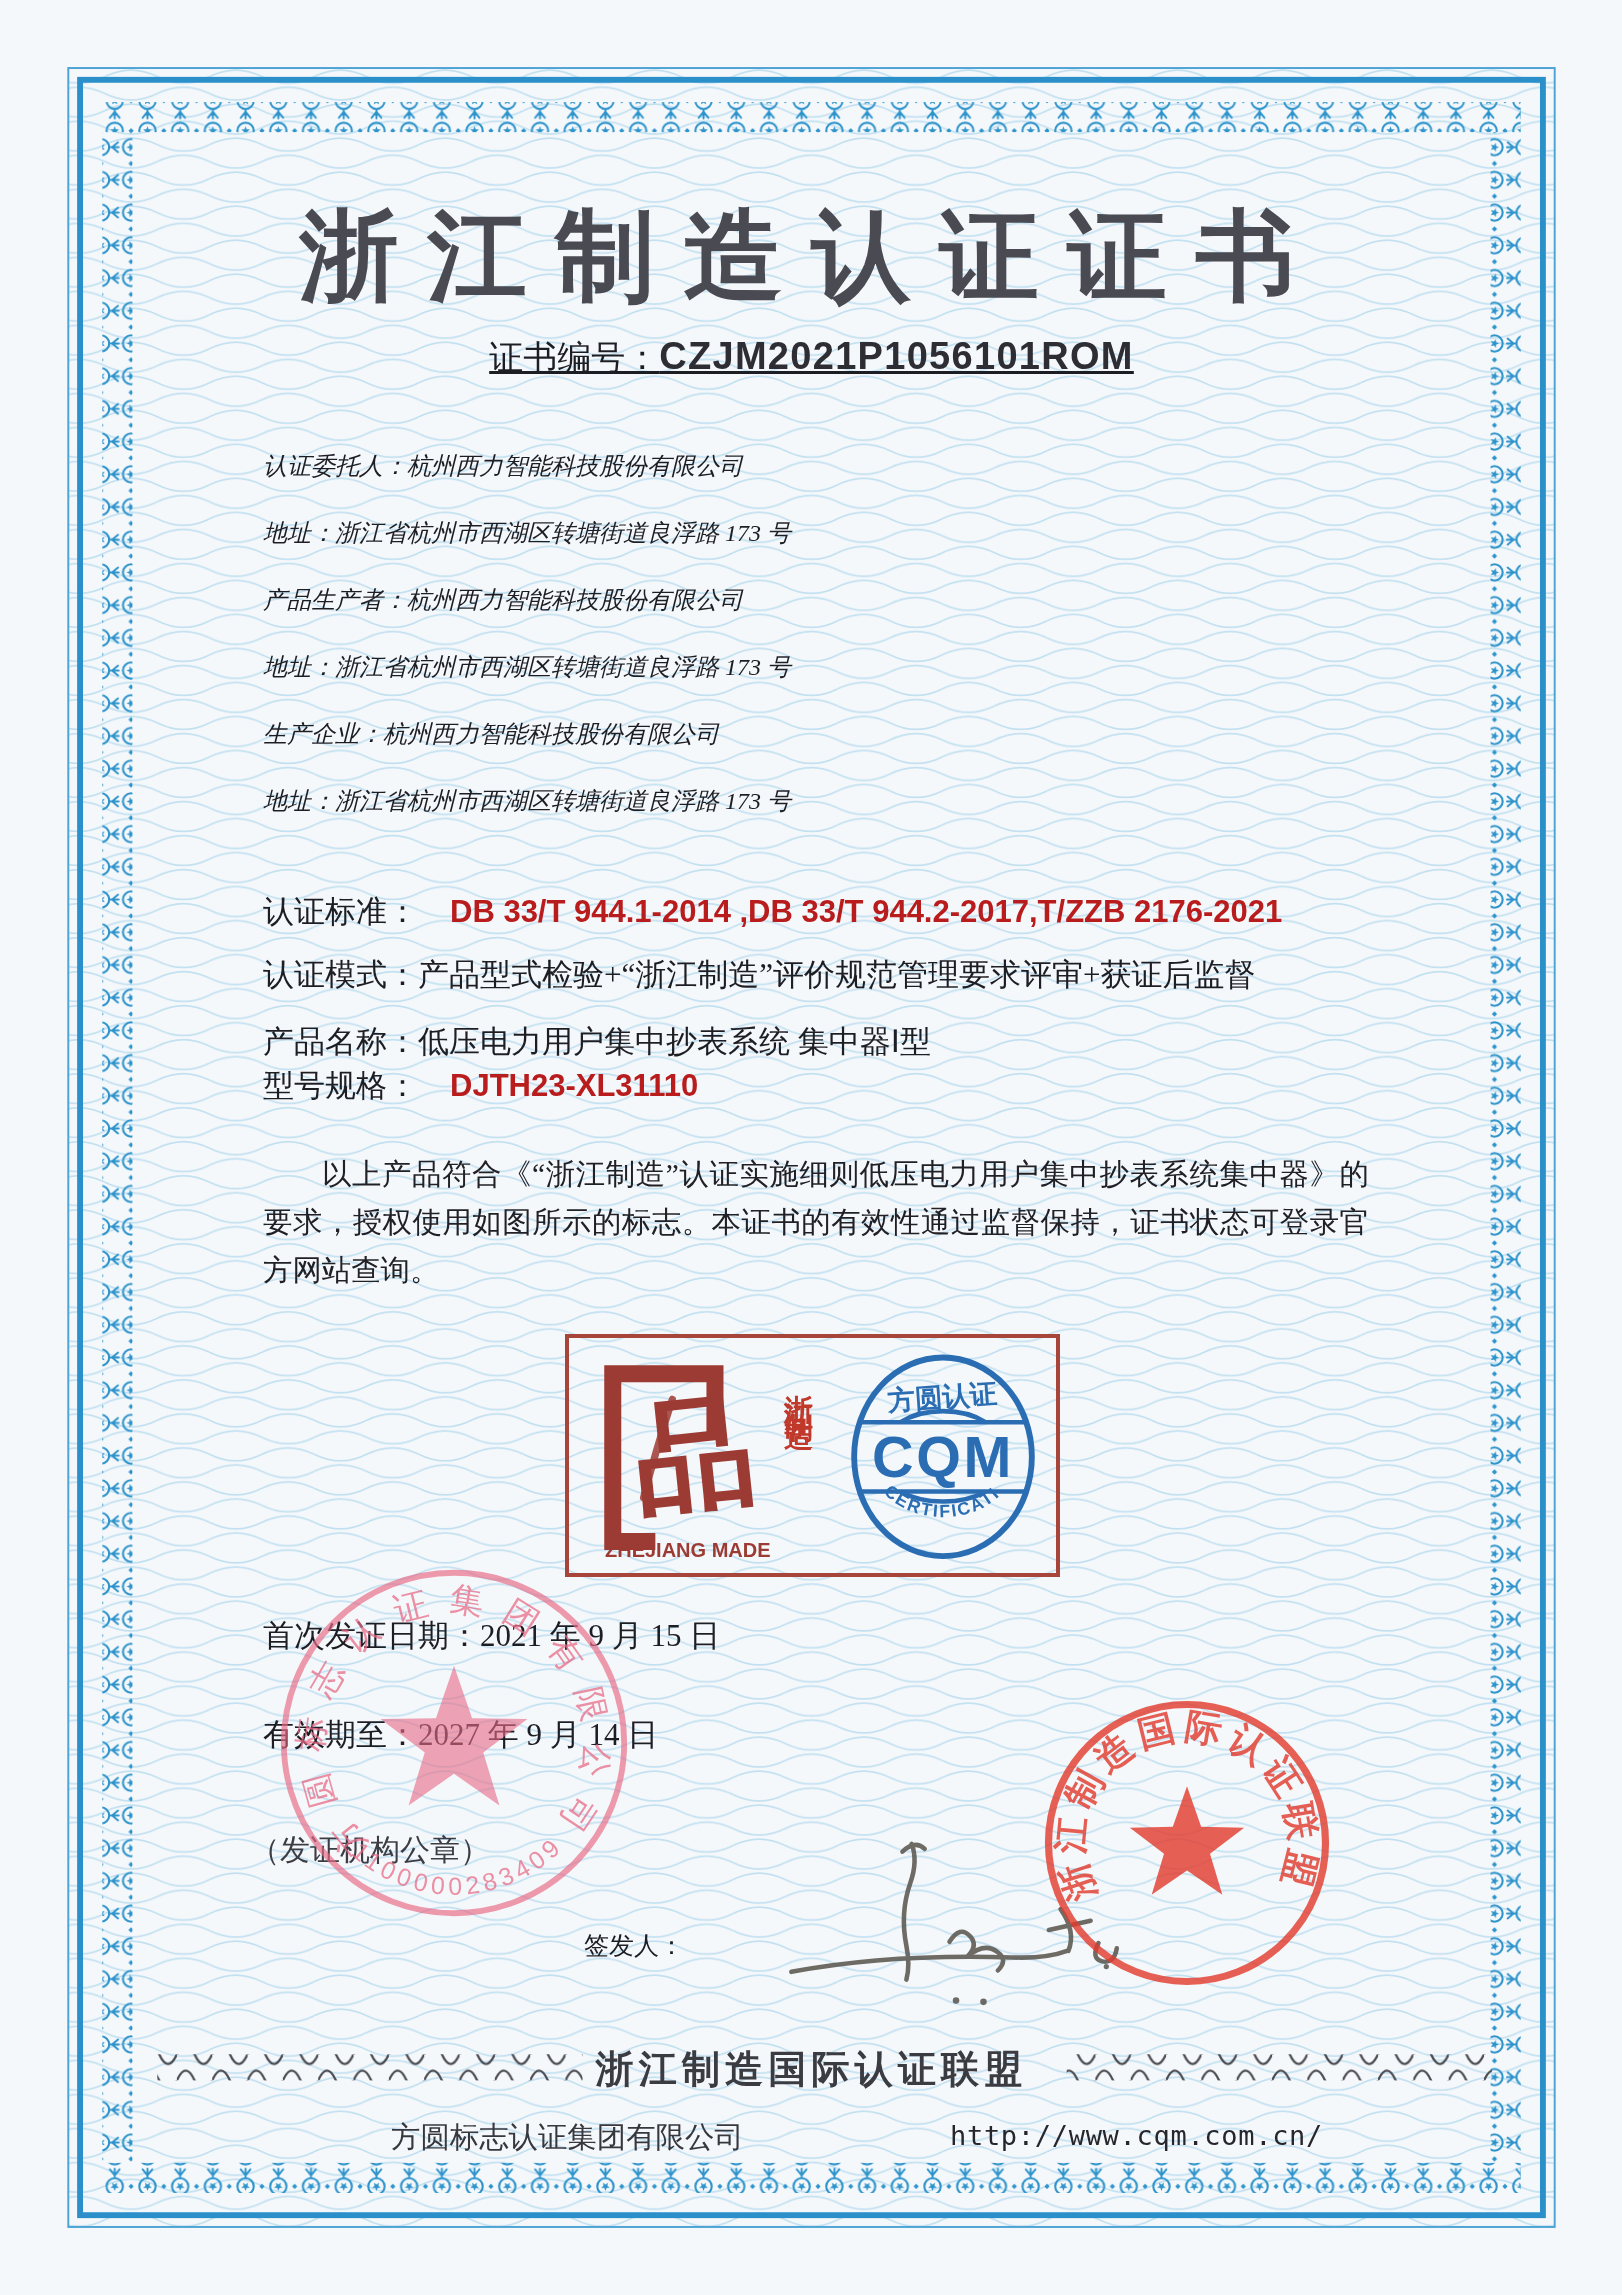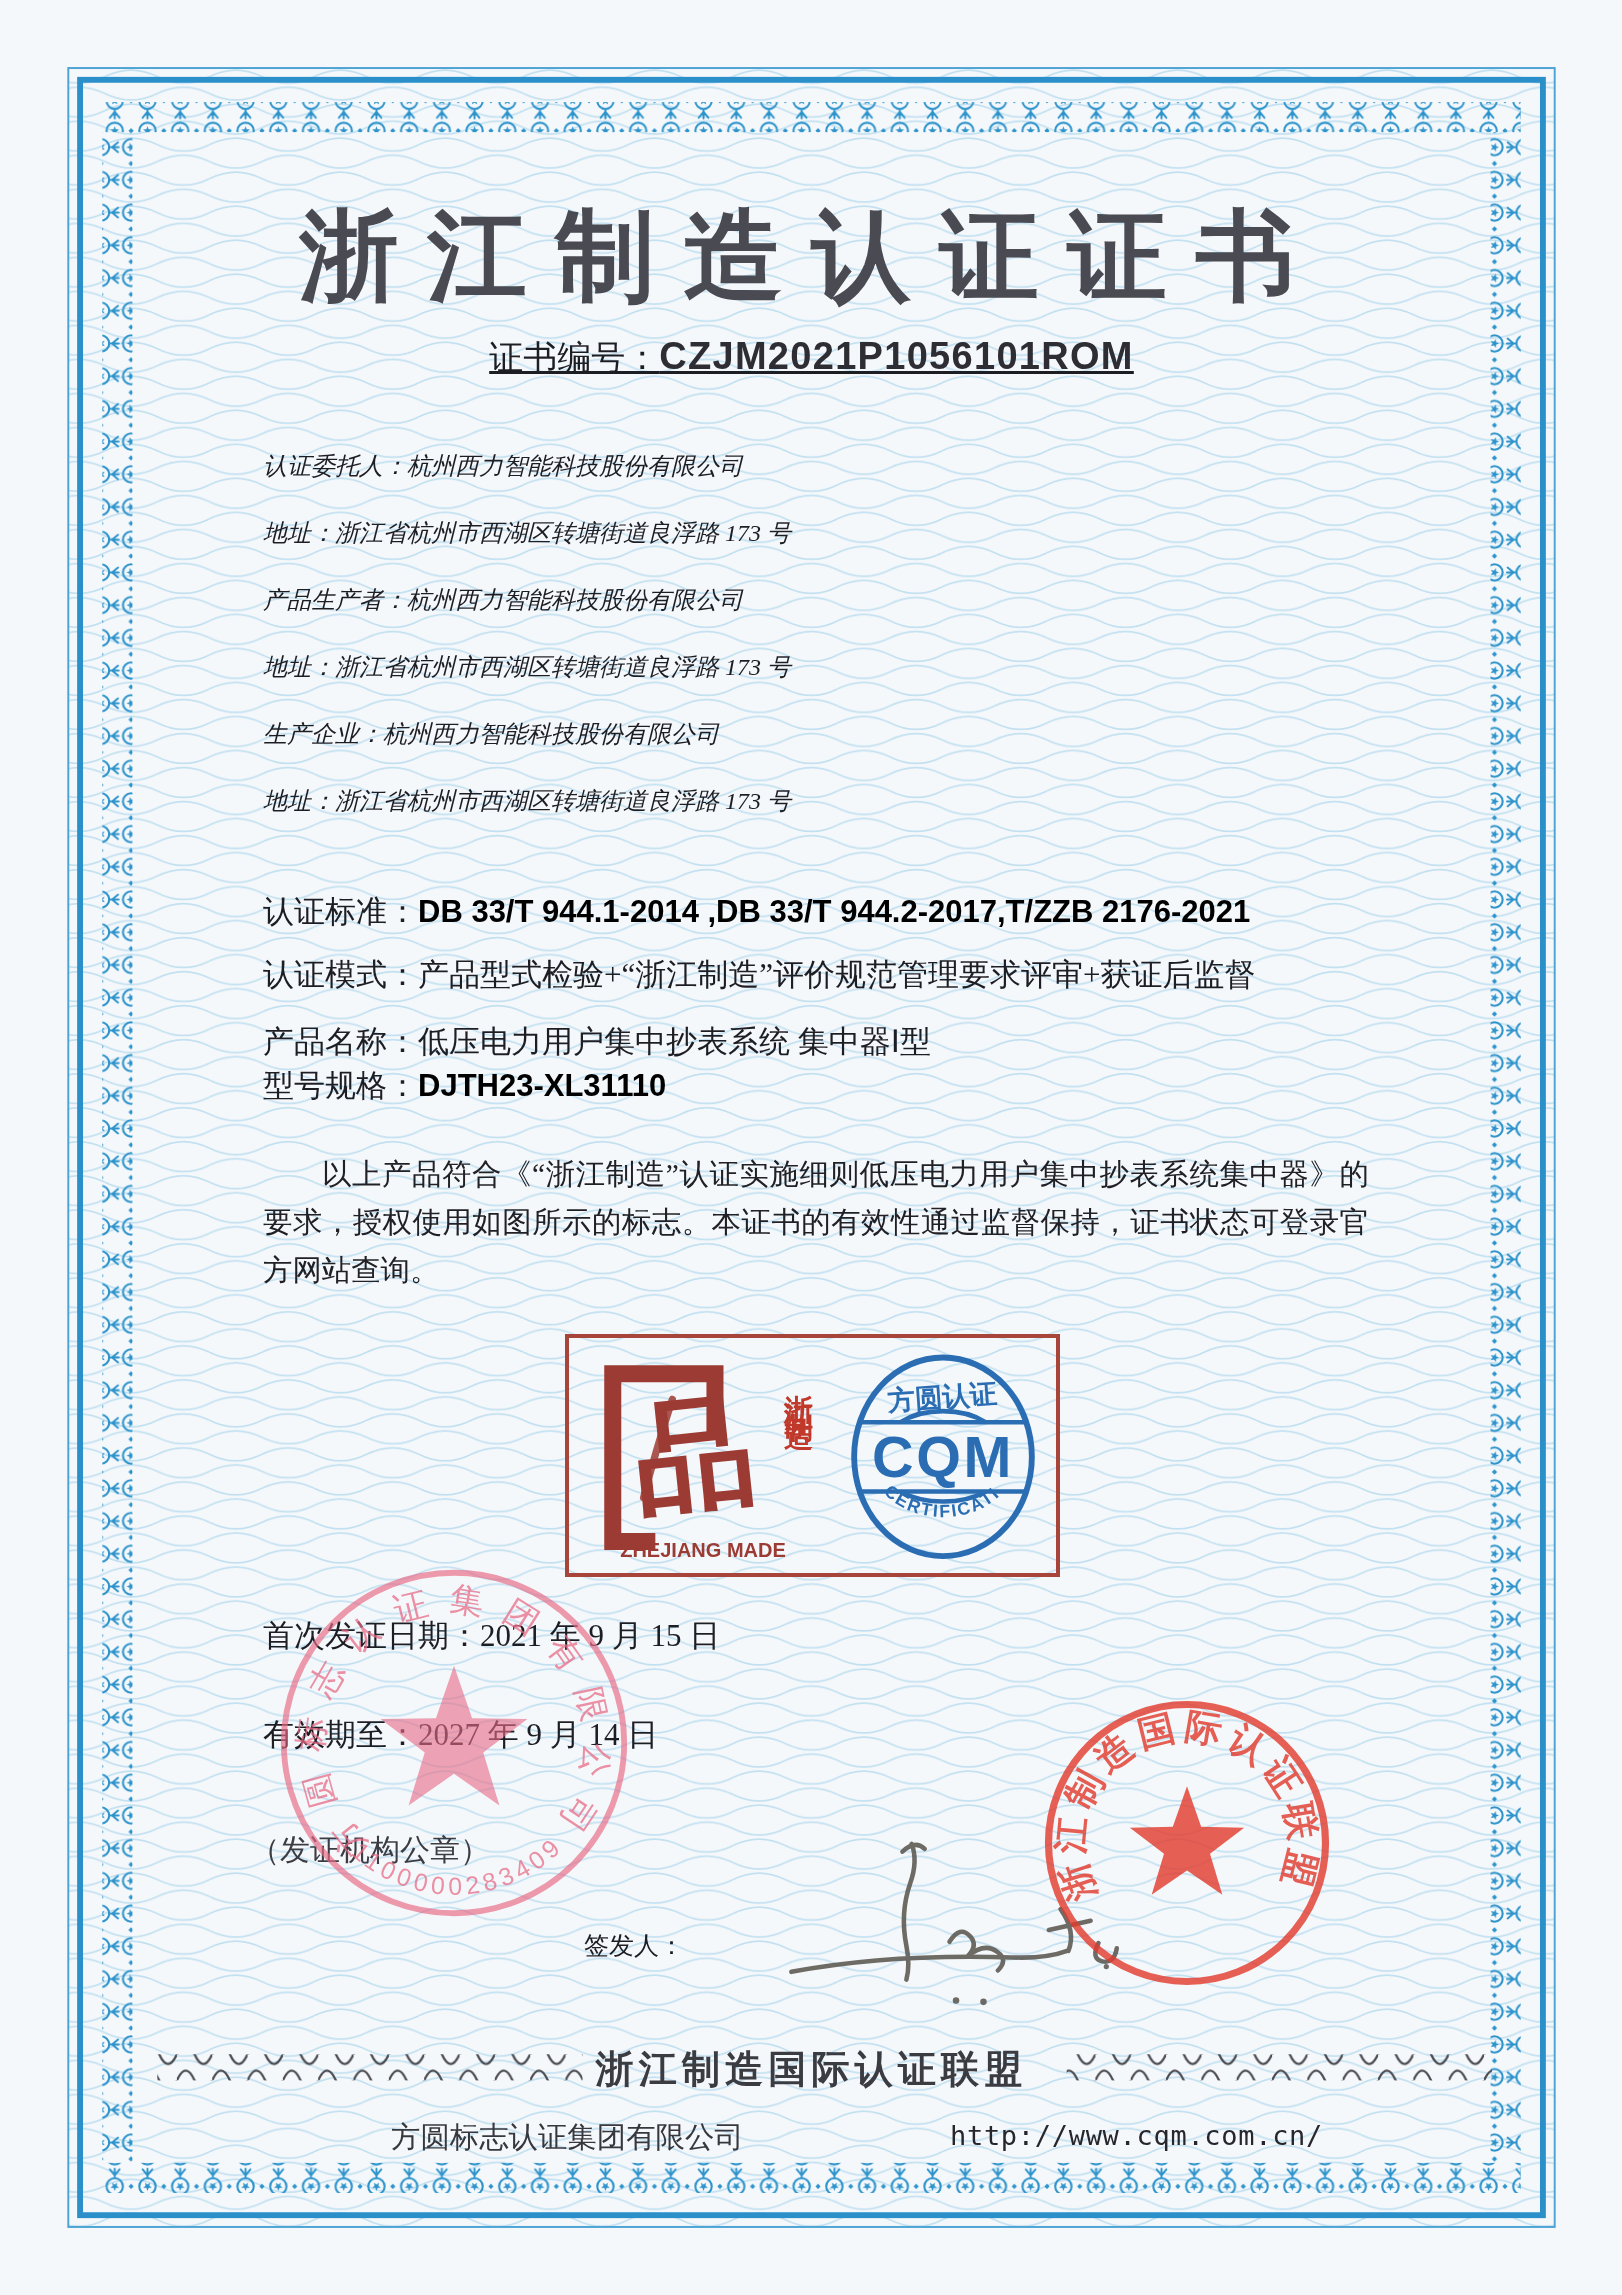--- a/index.html
+++ b/index.html
@@ -8,28 +8,28 @@
   .abs{position:absolute;}
   svg{display:block;}
   .title{left:0;top:191px;width:1623px;text-align:center;font-family:"DejaVu Serif",serif;
          font-weight:bold;font-size:99px;letter-spacing:29px;color:#4a4a52;white-space:nowrap;}
   .certno{left:0;top:335px;width:1623px;text-align:center;font-size:34px;white-space:nowrap;text-decoration:underline;}
   .certno .num{font-family:"Liberation Sans",sans-serif;font-weight:bold;font-size:38px;
                letter-spacing:1.3px;color:#2d2d33;}
   .fields{left:263px;top:450px;}
   .frow{position:relative;height:67px;font-size:24px;white-space:nowrap;font-style:italic;}
   .row{white-space:nowrap;font-size:31px;}
-  .v-sans{font-family:"Liberation Sans",sans-serif;font-weight:bold;color:#000000;}
+  .v-sans{font-family:"Liberation Sans",sans-serif;font-weight:bold;color:#b91c1c;margin-left:32px;}
   .statement{left:263px;top:1150px;width:1106px;font-size:29.4px;line-height:48px;
              text-align:justify;text-indent:59px;color:#202026;}
   .logo-box{left:565px;top:1334px;width:495px;height:243px;border:4.6px solid #a8453a;box-sizing:border-box;}
   .zj-vertical{left:779px;top:1371px;height:170px;writing-mode:vertical-rl;font-size:29px;
                letter-spacing:9.2px;color:#c0392b;font-weight:bold;}
   .zj-caption{left:605px;top:1539px;width:196px;font-family:"Liberation Sans",sans-serif;
-              font-weight:bold;font-size:20px;color:#9c3b33;white-space:nowrap;text-align:center;}
+              font-weight:bold;font-size:20px;color:#9c3b33;white-space:nowrap;}
   .daterow{font-size:31px;white-space:nowrap;}
   .d1{left:263px;top:1615px;}
   .d2{left:263px;top:1714px;}
   .sealnote{left:250px;top:1830px;font-size:30px;color:#3c3c44;}
   .signer{left:584px;top:1929px;font-size:25px;}
   .footer-alliance{left:0;top:2044px;width:1623px;text-align:center;font-size:38px;
                    font-weight:bold;letter-spacing:5.2px;color:#3b3b42;white-space:nowrap;}
   .footer-company{left:391px;top:2118px;font-size:29.4px;color:#37373e;white-space:nowrap;}
   .footer-url{left:950px;top:2120px;font-family:"DejaVu Sans Mono",monospace;font-size:27px;
               color:#26262c;letter-spacing:0.7px;white-space:nowrap;}

